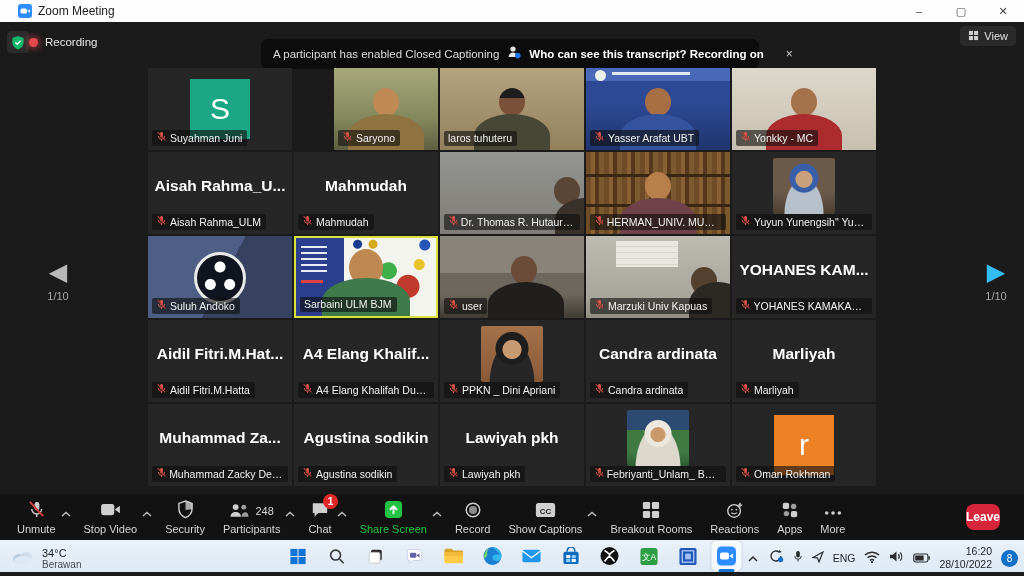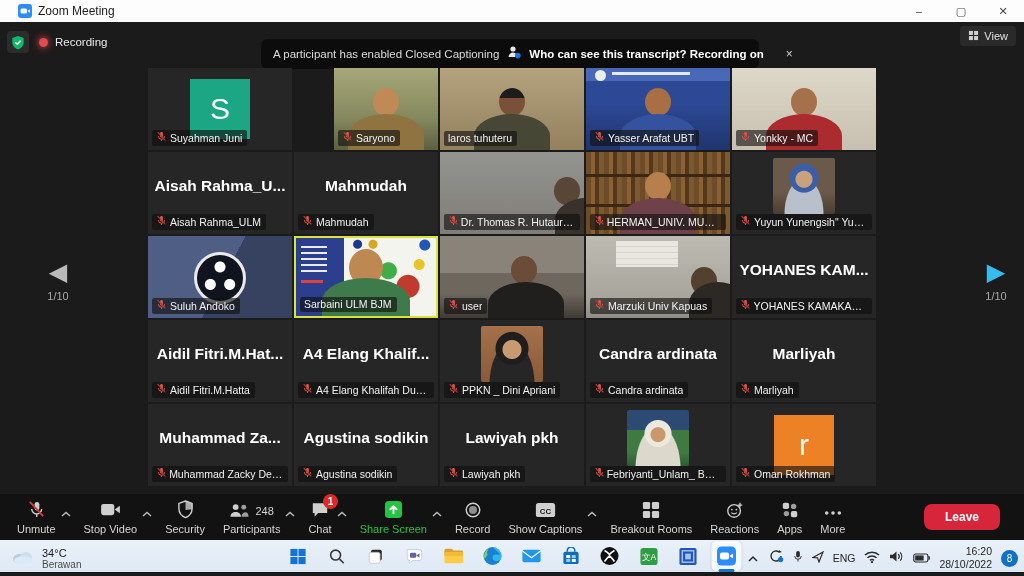--- a/index.html
+++ b/index.html
@@ -12,21 +12,21 @@
     display:flex; align-items:center; padding-left:18px; }
   #titlebar .appicon { width:14px; height:14px; margin-right:6px; }
   #titlebar .title { font-size:12px; color:#1c1c1c; }
   #wincontrols { margin-left:auto; display:flex; height:22px; }
   #wincontrols .wc { width:42px; height:22px; display:flex; align-items:center; justify-content:center;
     font-size:11px; color:#444; }
 
   
   #meeting { position:absolute; top:22px; left:0; right:0; height:472px; background:#1b1b1b; }
 
-  #secwrap { position:absolute; top:9px; left:7px; display:flex; align-items:center; gap:10px; }
+  #secwrap { position:absolute; top:9px; left:7px; display:flex; align-items:center; }
   #shieldbox { width:22px; height:22px; background:#2c2c2c; border-radius:4px;
     display:flex; align-items:center; justify-content:center; }
   #recwrap { display:flex; align-items:center; gap:7px; }
   #recdot { width:9px; height:9px; border-radius:50%; background:#e5484d; box-shadow:0 0 6px 2px rgba(229,72,77,.55); }
   #reclabel { font-size:11.5px; color:#e8e8e8; }
 
   #banner { position:absolute; top:17px; left:261px; width:498px; height:30px; background:#0c0c0c;
     border-radius:7px; display:flex; align-items:center; padding:4px 12px; gap:8px; }
   #banner .btext { font-size:11.5px; color:#dcdcdc; white-space:nowrap; }
   #banner .bbold { font-size:11.5px; color:#ffffff; font-weight:bold; white-space:nowrap; }
@@ -132,21 +132,21 @@
   .tbtn { position:relative; display:flex; flex-direction:column; align-items:center; justify-content:center;
     height:46px; padding:2px 7px 0; background:none; border:none; }
   .tbtn .ticon { height:20px; display:flex; align-items:center; gap:5px; }
   .tbtn .tlabel { font-size:11px; color:#d6d6d6; margin-top:2px; white-space:nowrap; }
   .tbtn .tlabel.green { color:#23c343; }
   .tbtn .tcount { font-size:11px; color:#d6d6d6; }
   .caret { margin:0 2px 10px -2px; }
   .badge { position:absolute; top:0px; left:calc(50% + 3px); min-width:15px; height:15px; border-radius:8px;
     background:#e02828; color:#fff; font-size:10px; font-weight:bold; display:flex; align-items:center;
     justify-content:center; padding:0 3px; }
-  #leavebtn { margin-left:auto; margin-right:14px; width:76px; height:26px; border:none; border-radius:8px;
+  #leavebtn { margin-left:auto; margin-right:14px; width:34px; height:26px; border:none; border-radius:8px;
     background:#d7263c; color:#fff; font-size:12px; font-weight:bold; }
 
   
   #taskbar { position:absolute; top:540px; left:0; right:0; height:32px;
     background:linear-gradient(180deg,#e9f1f9,#dfe9f4); display:flex; align-items:center; }
   #weather { position:absolute; left:10px; top:0; height:36px; display:flex; align-items:center; gap:6px; }
   #weather .wtemp { font-size:11px; color:#1b1b1b; }
   #weather .wcond { font-size:10px; color:#4a4a4a; }
   #tbapps { position:absolute; left:50%; transform:translateX(-50%); display:flex; align-items:center; gap:9px; }
   .tbicon { position:relative; width:30px; height:30px; display:flex; align-items:center; justify-content:center;

